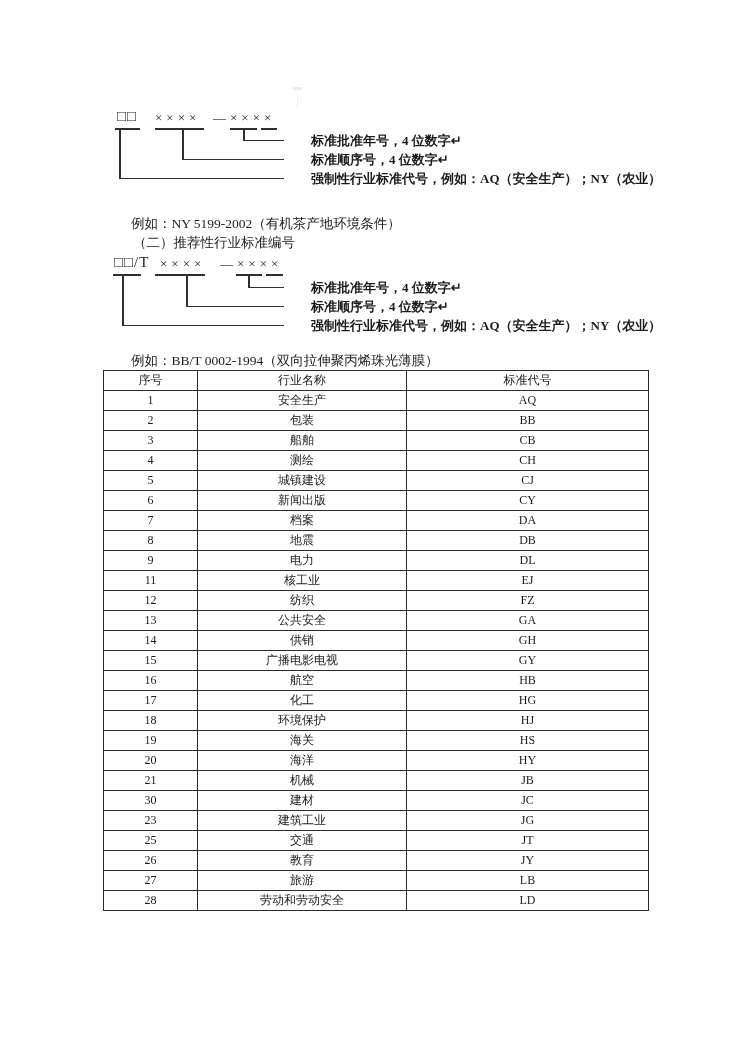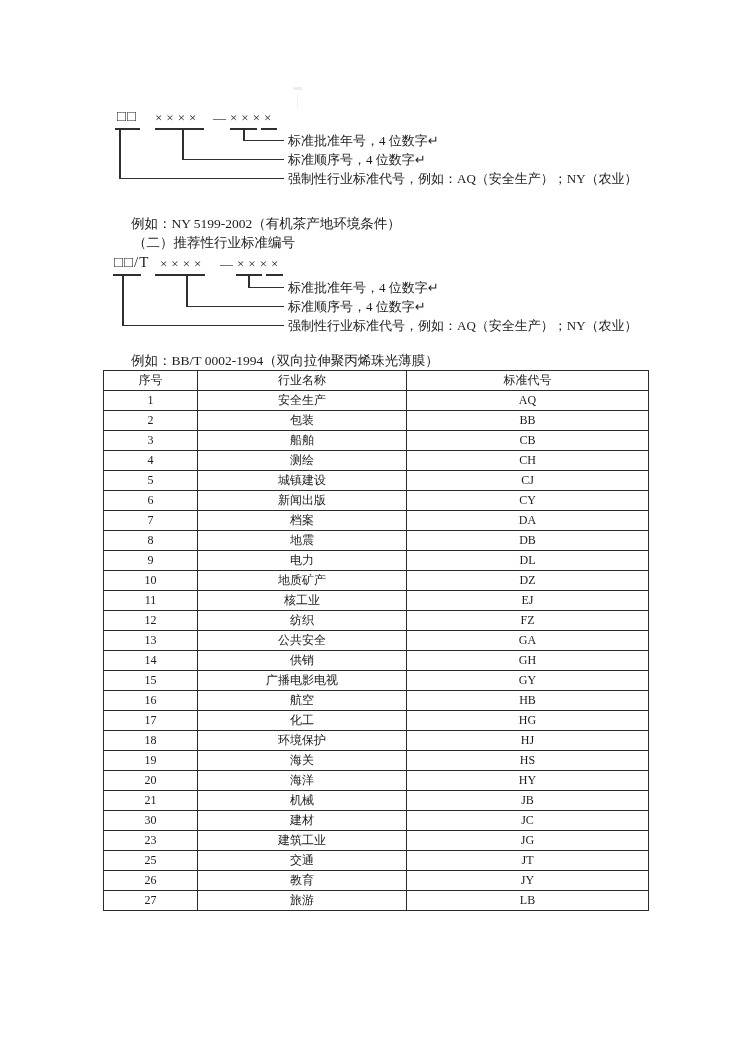--- a/index.html
+++ b/index.html
@@ -4,21 +4,21 @@
 <style>
   html,body { margin:0; padding:0; background:#ffffff; }
   .page {
     position:relative; width:750px; height:1060px; background:#ffffff;
     font-family:"Liberation Serif", serif; color:#1c1c1c; overflow:hidden;
   }
   .abs { position:absolute; white-space:nowrap; }
   .ln { position:absolute; background:#2f2f2f; }
   .hdr-box { font-size:15px; letter-spacing:1px; }
   .hdr-x { font-size:13px; letter-spacing:4px; }
-  .lbl { position:absolute; font-size:13px; font-weight:normal; line-height:13px; white-space:nowrap; }
+  .lbl { position:absolute; font-size:13px; font-weight:bold; line-height:13px; white-space:nowrap;margin-left:23px; }
   .ex  { position:absolute; font-size:13.5px; white-space:nowrap;margin-top:20px; }
   .artifact { position:absolute; background:#ededed; }
   table.codes {
     position:absolute; left:103px; top:370px;
     border-collapse:collapse; table-layout:fixed; font-size:12px;
   }
   table.codes th, table.codes td {
     border:1px solid #2b2b2b; text-align:center; vertical-align:middle;
     padding:0; font-weight:normal; height:19px; line-height:1.05;
     overflow:hidden;
@@ -134,25 +134,20 @@
           <td class="c1">8</td>
           <td class="c2">地震</td>
           <td class="c3">DB</td>
         </tr>
         <tr>
           <td class="c1">9</td>
           <td class="c2">电力</td>
           <td class="c3">DL</td>
         </tr>
         <tr>
-          <td class="c1">10</td>
-          <td class="c2">地质矿产</td>
-          <td class="c3">DZ</td>
-        </tr>
-        <tr>
           <td class="c1">11</td>
           <td class="c2">核工业</td>
           <td class="c3">EJ</td>
         </tr>
         <tr>
           <td class="c1">12</td>
           <td class="c2">纺织</td>
           <td class="c3">FZ</td>
         </tr>
         <tr>
@@ -218,16 +213,21 @@
         <tr>
           <td class="c1">26</td>
           <td class="c2">教育</td>
           <td class="c3">JY</td>
         </tr>
         <tr>
           <td class="c1">27</td>
           <td class="c2">旅游</td>
           <td class="c3">LB</td>
         </tr>
+        <tr>
+          <td class="c1">28</td>
+          <td class="c2">劳动和劳动安全</td>
+          <td class="c3">LD</td>
+        </tr>
       </tbody>
   </table>
 
 </div>
 
 </body></html>

